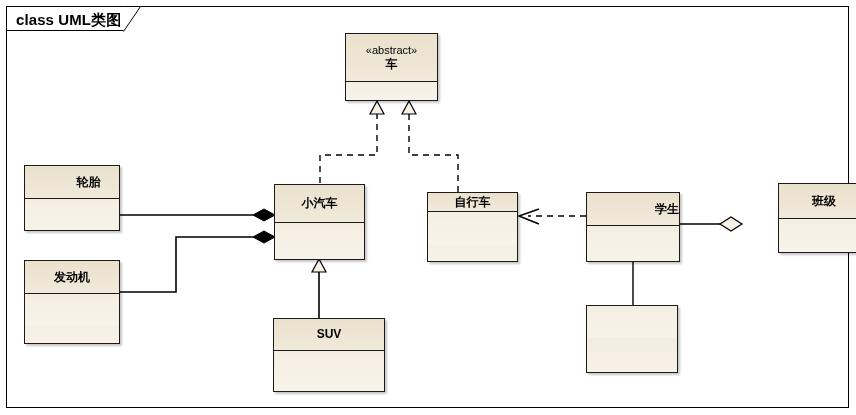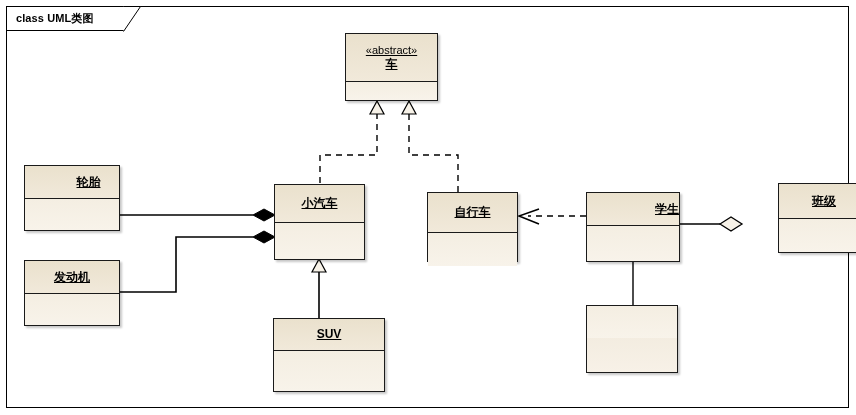--- a/index.html
+++ b/index.html
@@ -45,21 +45,21 @@
     left: 123px;
     top: 6px;
     width: 22px;
     height: 26px;
     overflow: visible;
   }
   #frame-tab-label {
     position: absolute;
     left: 16px;
     top: 11px;
-    font-size: 11px;
+    font-size: 15px;
     font-weight: bold;
     color: #000000;
     white-space: nowrap;
     letter-spacing: 0.1px;
   }
   
   .cls {
     position: absolute;
     box-sizing: border-box;
     border: 1px solid #1a1a1a;
@@ -70,21 +70,20 @@
   .cls-head {
     box-sizing: border-box;
     width: 100%;
     border-bottom: 1px solid #1a1a1a;
     display: flex;
     flex-direction: column;
     align-items: center;
     justify-content: center;
     text-align: center;
     background: linear-gradient(180deg, #eae1cd 0%, #f1e9da 100%);
-    text-decoration: underline;
   }
   .cls-name {
     font-size: 12px;
     font-weight: bold;
     color: #000000;
     line-height: 15px;
     white-space: nowrap;
   }
   .cls-stereo {
     font-size: 11px;
@@ -170,34 +169,34 @@
           <div class="cls-name">车</div>
         </div>
         <div class="cls-body" style="height: 18px;"></div>
       </div>
       <div class="cls" style="left: 24px; top: 165px; width: 96px; height: 66px;">
         <div class="cls-head" style="height: 33px; padding-left: 33px;">
           <div class="cls-name">轮胎</div>
         </div>
         <div class="cls-body" style="height: 31px;"></div>
       </div>
-      <div class="cls" style="left: 24px; top: 260px; width: 96px; height: 66px;">
+      <div class="cls" style="left: 24px; top: 260px; width: 96px; height: 84px;">
         <div class="cls-head" style="height: 33px;">
           <div class="cls-name">发动机</div>
         </div>
         <div class="cls-body" style="height: 31px;"></div>
       </div>
       <div class="cls" style="left: 274px; top: 184px; width: 91px; height: 76px;">
         <div class="cls-head" style="height: 38px;">
           <div class="cls-name">小汽车</div>
         </div>
         <div class="cls-body" style="height: 36px;"></div>
       </div>
       <div class="cls" style="left: 427px; top: 192px; width: 91px; height: 70px;">
-        <div class="cls-head" style="height: 40px;">
+        <div class="cls-head" style="height: 19px;">
           <div class="cls-name">自行车</div>
         </div>
         <div class="cls-body" style="height: 33px;"></div>
       </div>
       <div class="cls" style="left: 586px; top: 192px; width: 94px; height: 70px;">
         <div class="cls-head" style="height: 33px; align-items: flex-end;">
           <div class="cls-name">学生</div>
         </div>
         <div class="cls-body" style="height: 35px;"></div>
       </div>

